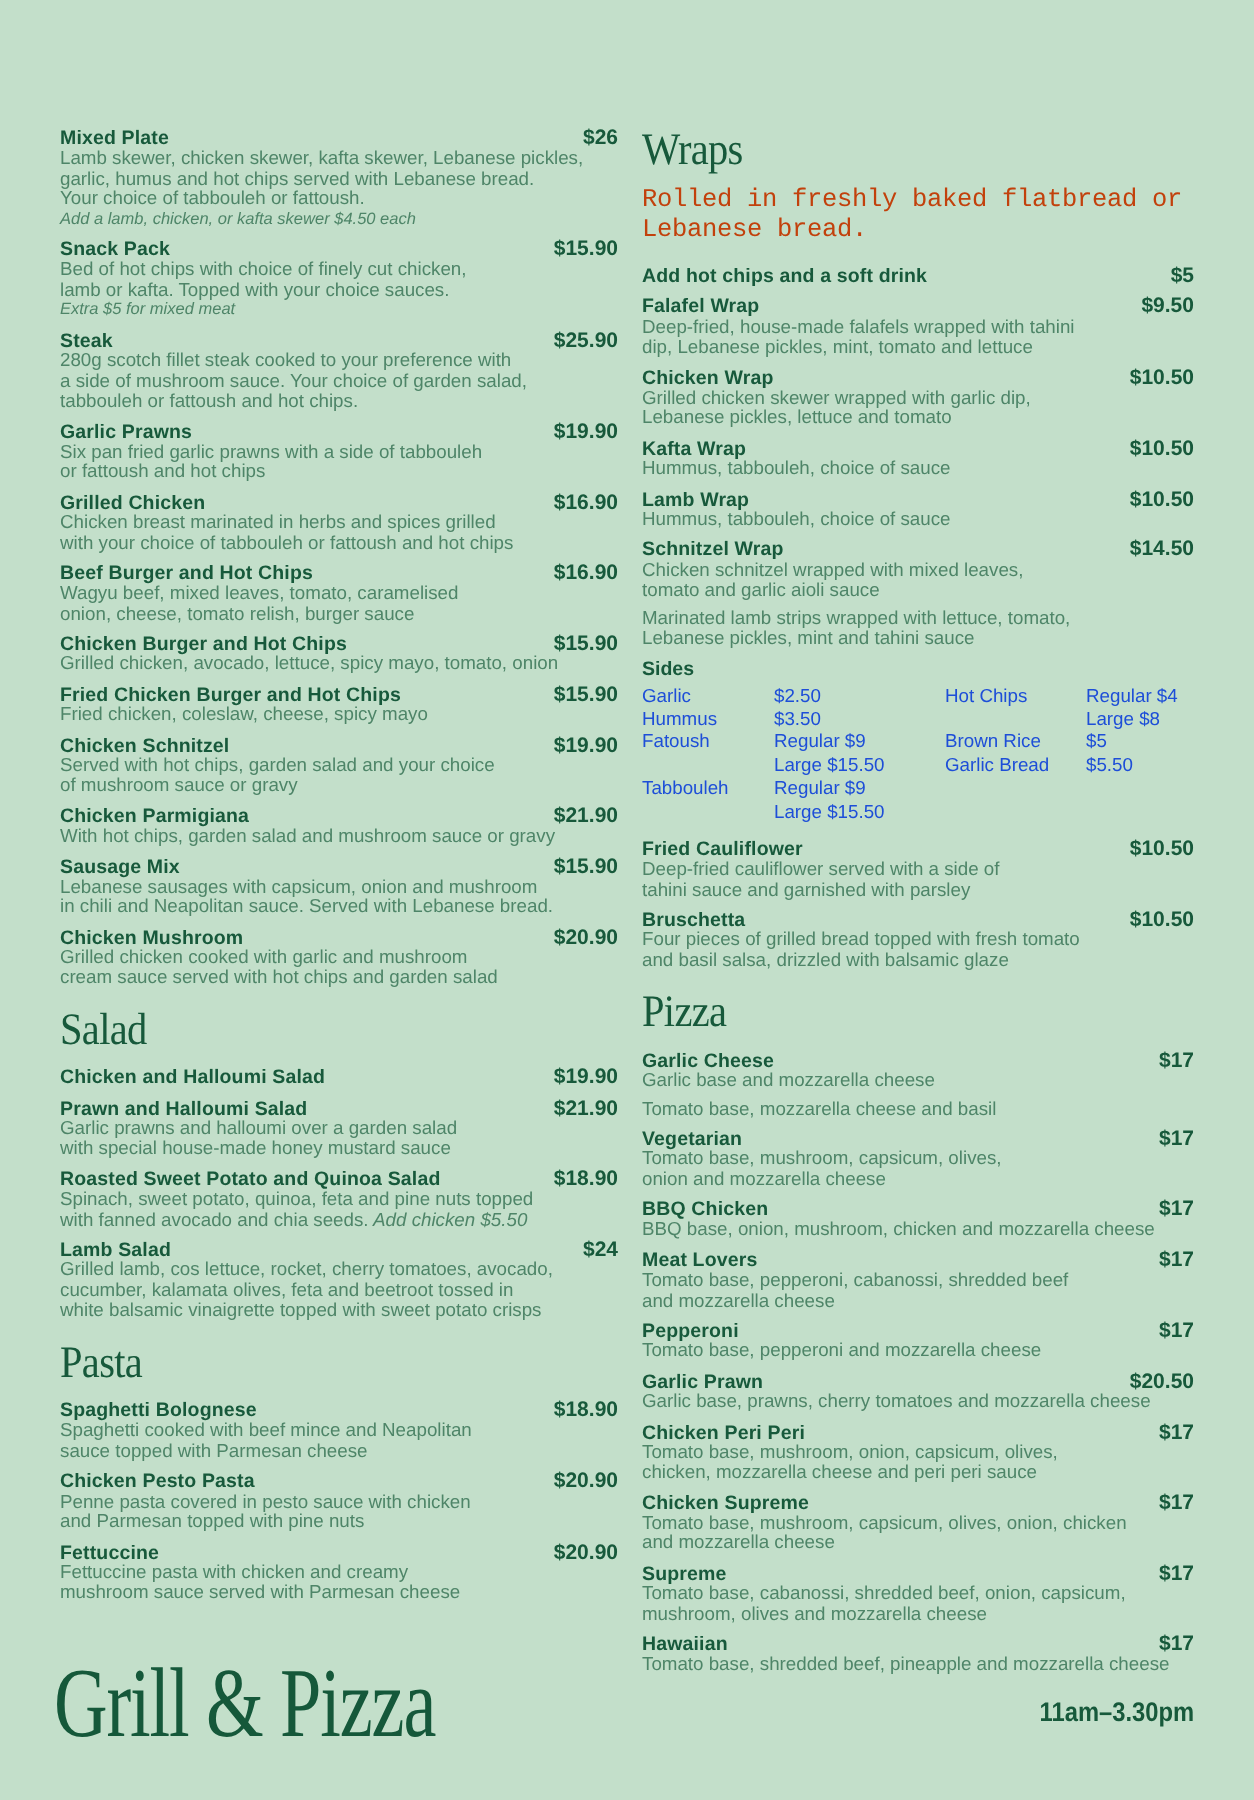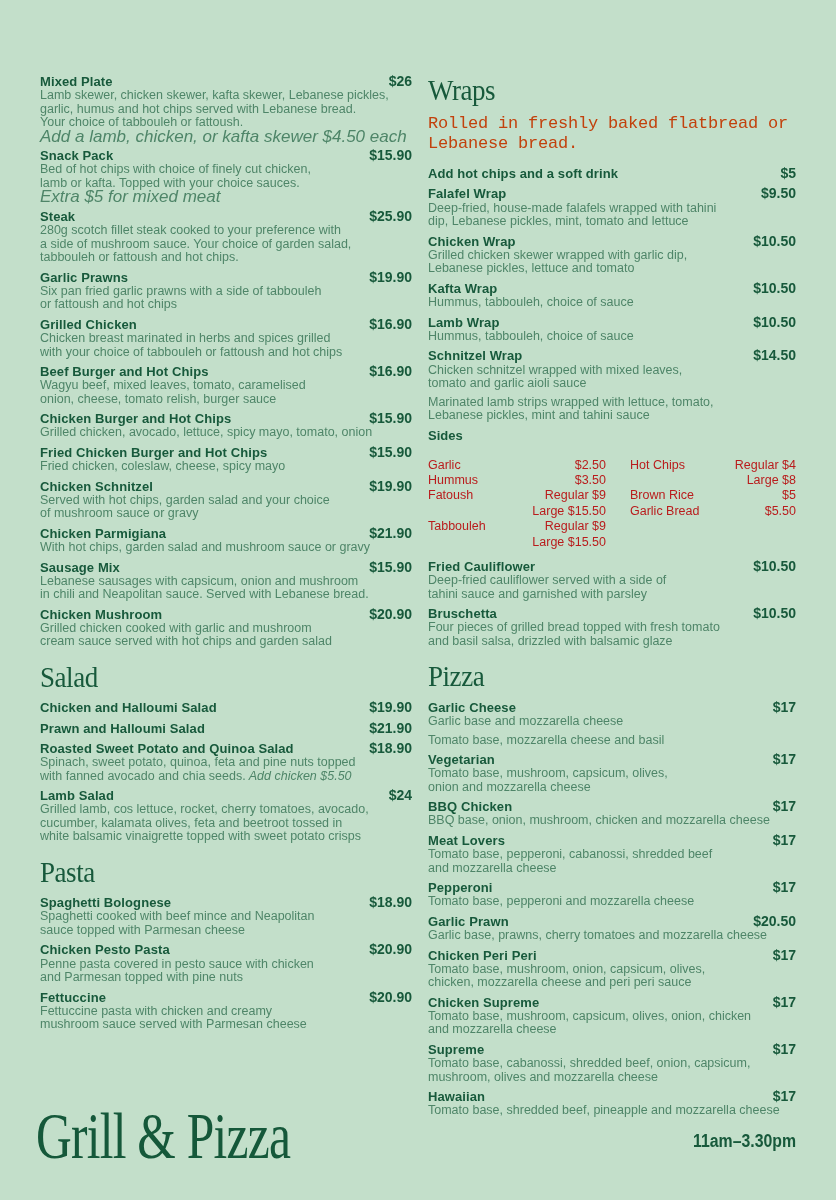--- a/index.html
+++ b/index.html
@@ -1,51 +1,51 @@
 <!DOCTYPE html>
 <html><head>
 <meta charset="utf-8">
 <style>
   html,body{margin:0;padding:0;background:#9bb8a4;}
   .page{
     position:relative;width:836px;height:1200px;margin:0 auto;
     background:#c3dfca;color:#17593b;
     font-family:"Liberation Sans",sans-serif;overflow:hidden;
   }
-  .col{position:absolute;top:74px;}
+  .col{position:absolute;top:84px;}
   .col-left{left:40px;width:372px;}
   .col-right{left:428px;width:368px;}
 
   .section-title{
     font-family:"Liberation Serif",serif;font-weight:500;
     font-size:30px;line-height:1.05;color:#17593b;
     margin:12px 0 8px;letter-spacing:-0.5px;
     transform:scaleX(.9);transform-origin:left center;
   }
   .mt0{margin-top:0;}
   .section-subtitle{
     font-family:Liberation Mono, monospace;font-size:17px;line-height:1.2;
     color:#c2410c;margin:2px 0 12px;letter-spacing:-0.2px;
   }
 
   .item{margin-bottom:5px;}
   .item-head{display:flex;justify-content:space-between;align-items:baseline;}
   .item-name{font-weight:bold;font-size:13px;line-height:14.2px;letter-spacing:.1px;}
   .item-price{font-weight:bold;font-size:14px;line-height:14.2px;white-space:nowrap;padding-left:10px;}
   .item-desc{color:#4e8568;font-size:12.5px;line-height:13.5px;white-space:pre-line;}
-  .item-note{color:#4e8568;font-size:17px;line-height:13.5px;font-style:italic;}
+  .item-note{color:#4e8568;font-size:11px;line-height:13.5px;font-style:italic;}
   .item-note-inline{font-style:italic;}
 
   .sides{margin:3px 0 9px;}
-  .sides-title{font-weight:bold;font-size:13px;line-height:15px;margin-bottom:15px;}
+  .sides-title{font-weight:bold;font-size:13px;line-height:15px;margin-bottom:4px;}
   .sides-grid{
     display:grid;grid-template-columns:88px 90px 118px 1fr;
-    font-size:12.5px;line-height:15.4px;color:#b91c1c;
-  }
-  .sides-grid .c2,.sides-grid .c4{text-align:right;}
+    font-size:12.5px;line-height:15.4px;color:#1d4ed8;
+  }
+  .sides-grid .c2,.sides-grid .c4{text-align:left;}
   .sides-grid .c3{padding-left:24px;}
 
   .footer{
     position:absolute;left:36px;right:40px;bottom:36px;
     display:flex;justify-content:space-between;align-items:flex-end;
   }
   .footer-title{
     font-family:"Liberation Serif",serif;font-size:66px;line-height:.85;
     color:#15583a;white-space:nowrap;letter-spacing:-1px;
     transform:scaleX(.75);transform-origin:left bottom;
@@ -167,20 +167,22 @@
           <div class="item-head">
             <span class="item-name">Chicken and Halloumi Salad</span>
             <span class="item-price">$19.90</span>
           </div>
         </div>
         <div class="item">
           <div class="item-head">
             <span class="item-name">Prawn and Halloumi Salad</span>
             <span class="item-price">$21.90</span>
           </div>
+          <div class="item-desc">Garlic prawns and halloumi over a garden salad
+with special house-made honey mustard sauce</div>
         </div>
         <div class="item">
           <div class="item-head">
             <span class="item-name">Roasted Sweet Potato and Quinoa Salad</span>
             <span class="item-price">$18.90</span>
           </div>
           <div class="item-desc">Spinach, sweet potato, quinoa, feta and pine nuts topped
 with fanned avocado and chia seeds.<span class="item-note-inline"> Add chicken $5.50</span></div>
         </div>
         <div class="item">

